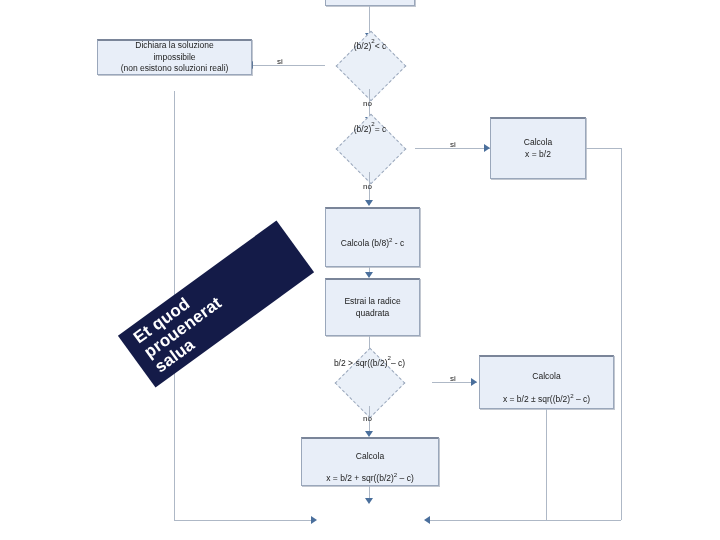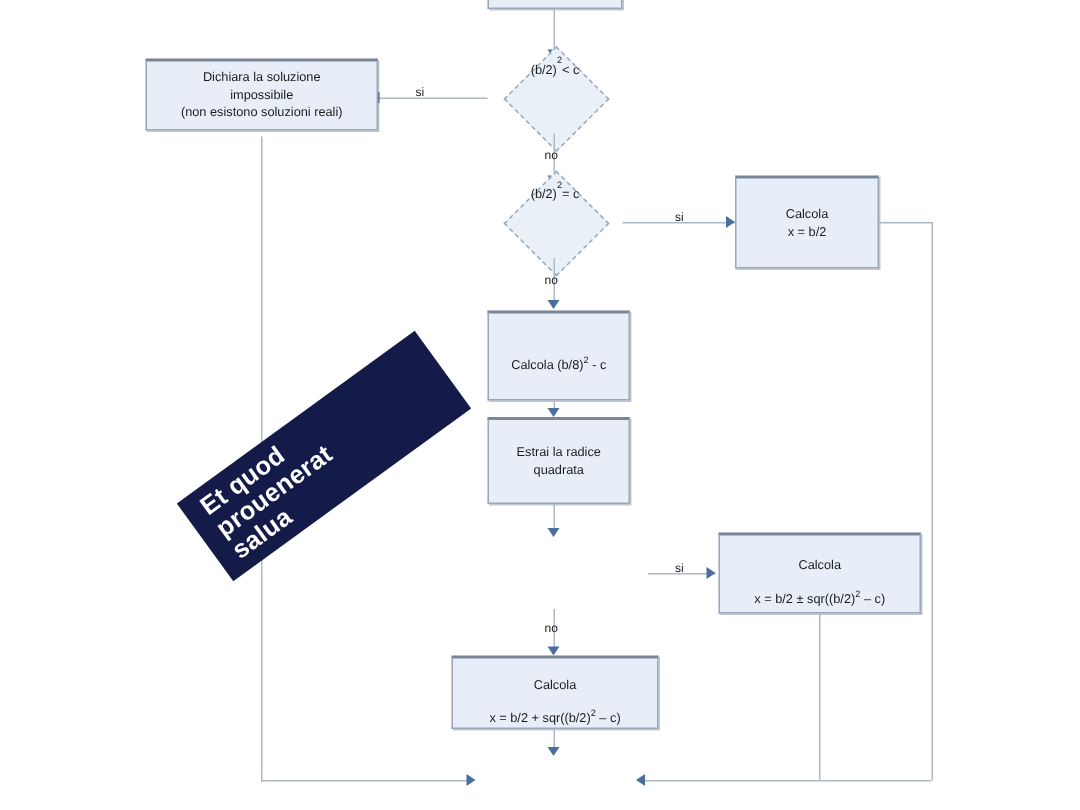--- a/index.html
+++ b/index.html
@@ -95,21 +95,21 @@
       <span>(b/2)</span>
         <sup>2</sup>
         <span> &lt; c</span>
     </div>
   </div>
 
   <div class="hline" style="left:247px;top:65px;width:78px;"></div>
   <div class="elabel" style="left:277px;top:57px;">si</div>
   <div class="arrow left" style="left:247px;top:61px;"></div>
 
-  <div class="node proc" style="left:97px;top:39px;width:155px;height:48px;">Dichiara la soluzione
+  <div class="node proc" style="left:97px;top:39px;width:155px;height:36px;">Dichiara la soluzione
 impossibile
 (non esistono soluzioni reali)</div>
 
   <div class="vline" style="left:174px;top:91px;height:430px;"></div>
   <div class="hline" style="left:174px;top:520px;width:141px;"></div>
   <div class="arrow right" style="left:311px;top:516px;"></div>
 
   <div class="vline" style="left:369px;top:89px;height:32px;"></div>
   <div class="elabel" style="left:363px;top:99px;">no</div>
   <div class="arrow down" style="left:365px;top:117px;"></div>
@@ -147,20 +147,28 @@
 
   <div class="vline" style="left:369px;top:267px;height:9px;"></div>
   <div class="arrow down" style="left:365px;top:272px;"></div>
 
   <div class="node proc" style="left:325px;top:278px;width:95px;height:58px;">Estrai la radice
 quadrata</div>
 
   <div class="vline" style="left:369px;top:336px;height:20px;"></div>
   <div class="arrow down" style="left:365px;top:352px;"></div>
 
+  <div class="dec-wrap" style="left:307px;top:358px;width:125px;height:48px;">
+    <div class="dia" style="left:38px;top:0px;width:48px;height:48px;"></div>
+    <div class="dlabel">
+      <span>b/2 &gt; sqr((b/2)</span>
+        <sup>2</sup>
+        <span> – c)</span>
+    </div>
+  </div>
 
   <div class="hline" style="left:432px;top:382px;width:45px;"></div>
   <div class="elabel" style="left:450px;top:374px;">si</div>
   <div class="arrow right" style="left:471px;top:378px;"></div>
 
   <div class="node proc" style="left:479px;top:355px;width:135px;height:54px;">
     <span>
       <span>Calcola</span><br>
       <span>x = b/2 ± sqr((b/2)</span><sup>2</sup><span> – c)</span>
     </span>

